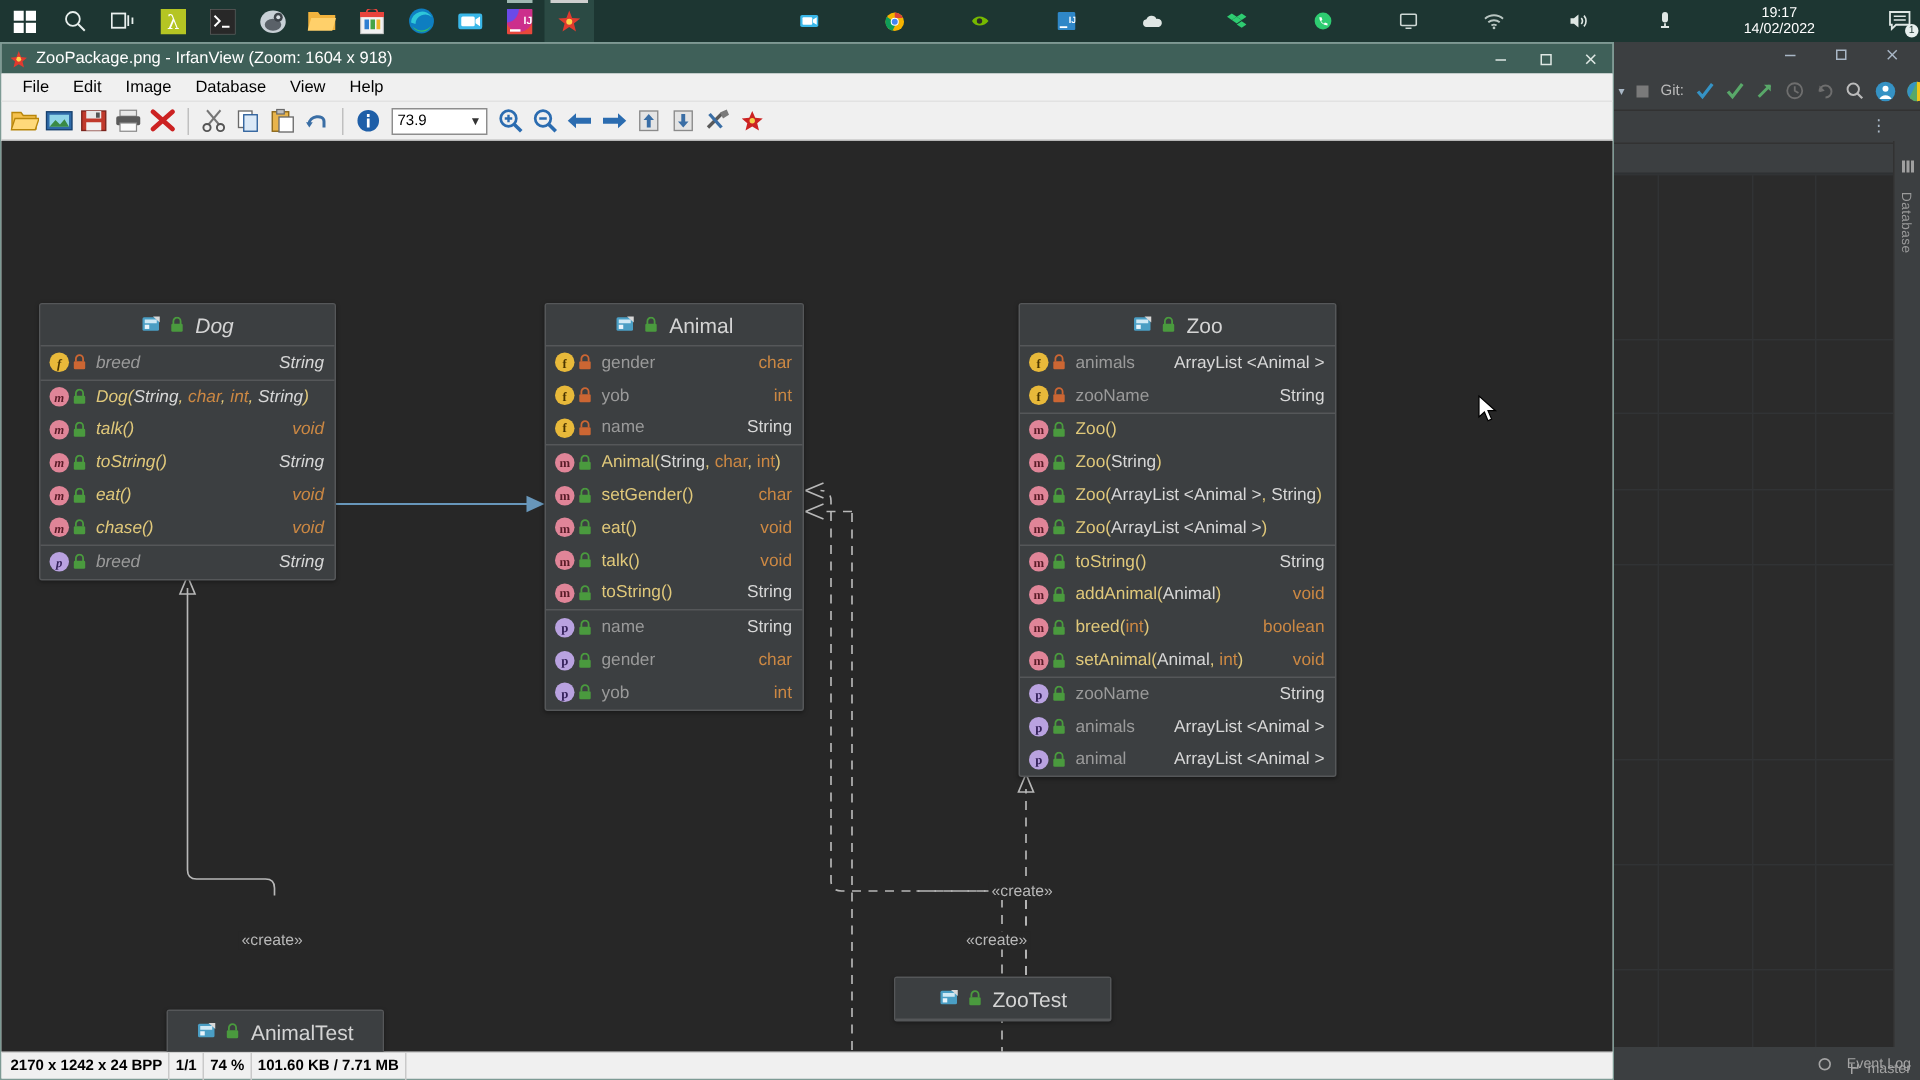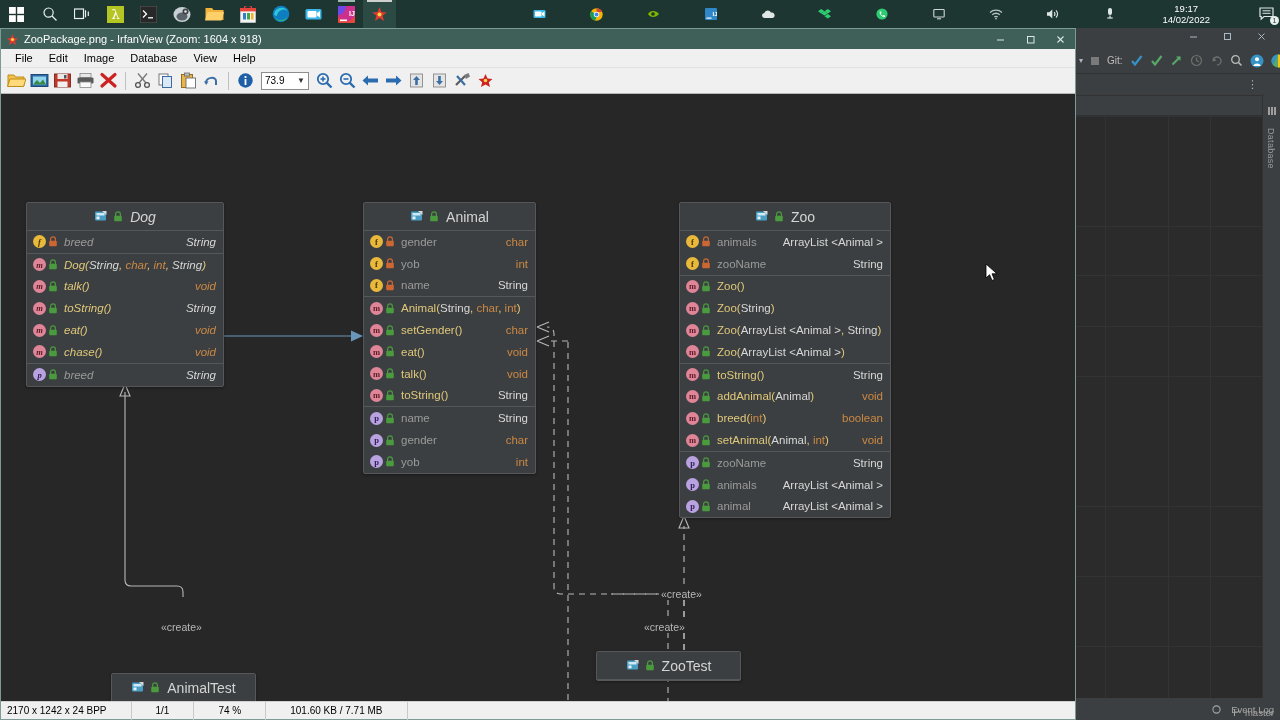--- a/index.html
+++ b/index.html
@@ -106,35 +106,35 @@
   #iv-menu span { font-size: 11px; color: #000; padding: 0 8px; cursor: default; }
 
   #iv-toolbar {
     height: 26px; background: #f0f0f0; display: flex; align-items: center;
     padding-left: 5px; gap: 2px; flex-shrink: 0;
     border-bottom: 1px solid #b6b6b6;
   }
   .tbtn { width: 21px; height: 21px; display:flex; align-items:center; justify-content:center; }
   .tsep { width: 1px; height: 18px; background:#c0c0c0; margin: 0 4px; }
   #zoombox {
-    width: 48px; height: 18px; background:#fff; border:1px solid #8d8d8d;
+    width: 64px; height: 18px; background:#fff; border:1px solid #8d8d8d;
     display:flex; align-items:center; margin: 0 3px;
   }
   #zoombox .val { font-size:10px; color:#000; padding-left:3px; flex:1; }
   #zoombox .arr { width:14px; text-align:center; font-size:8px; color:#333; }
 
   #iv-canvas {
     flex: 1; background: #272727; position: relative; overflow: hidden;
   }
   #iv-status {
     height: 18px; background: #f0f0f0; border-top: 1px solid #d0d0d0;
     display: flex; align-items: center; flex-shrink: 0; font-size: 10px; color: #000;
   }
-  #iv-status .cell { padding: 0 24px; height:18px; display:flex; align-items:center;
-                     border-right:1px solid #c9c9c9; white-space:nowrap; }
+  #iv-status .cell { padding: 0 4px; height:18px; display:flex; align-items:center;
+                     border-right:1px solid #c9c9c9; white-space:nowrap;font-weight:bold; }
   #iv-status .cell:first-child { padding-left:6px; }
   #iv-status .grow { flex:1; border-right:none;margin-top:40px; }
 
   
   .uml {
     position: absolute;
     background: #3c3f41;
     border: 1px solid #555759;
     border-radius: 2px;
     font-size: 11.5px;

